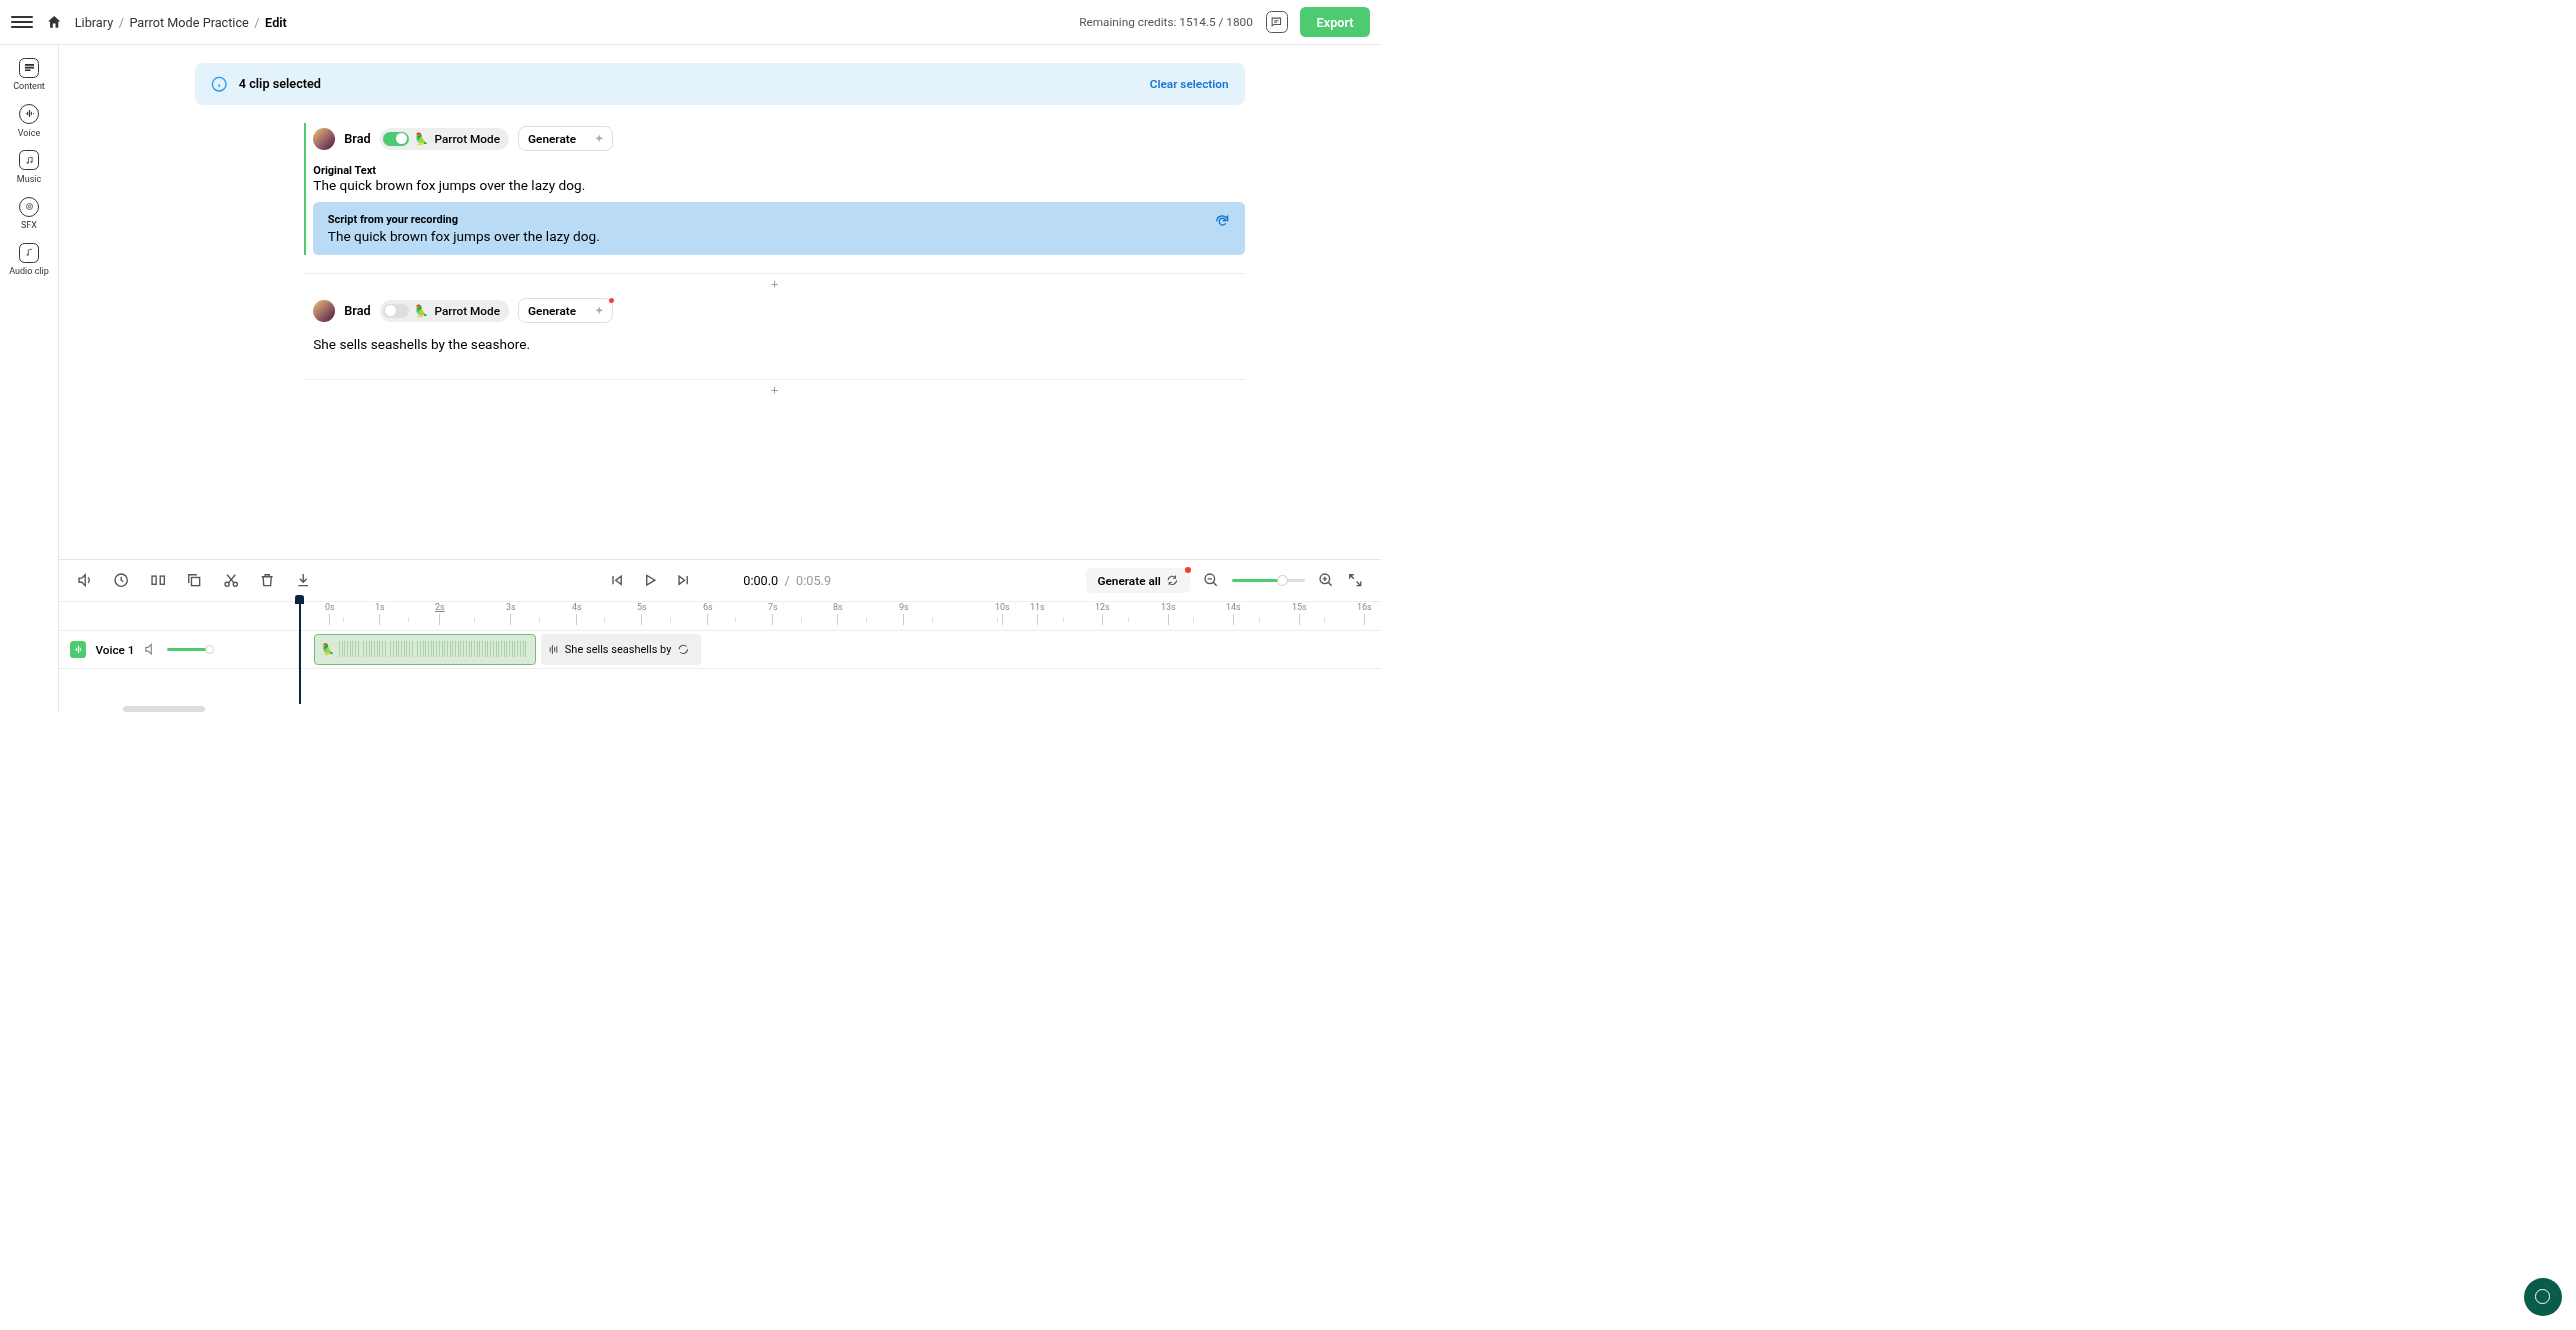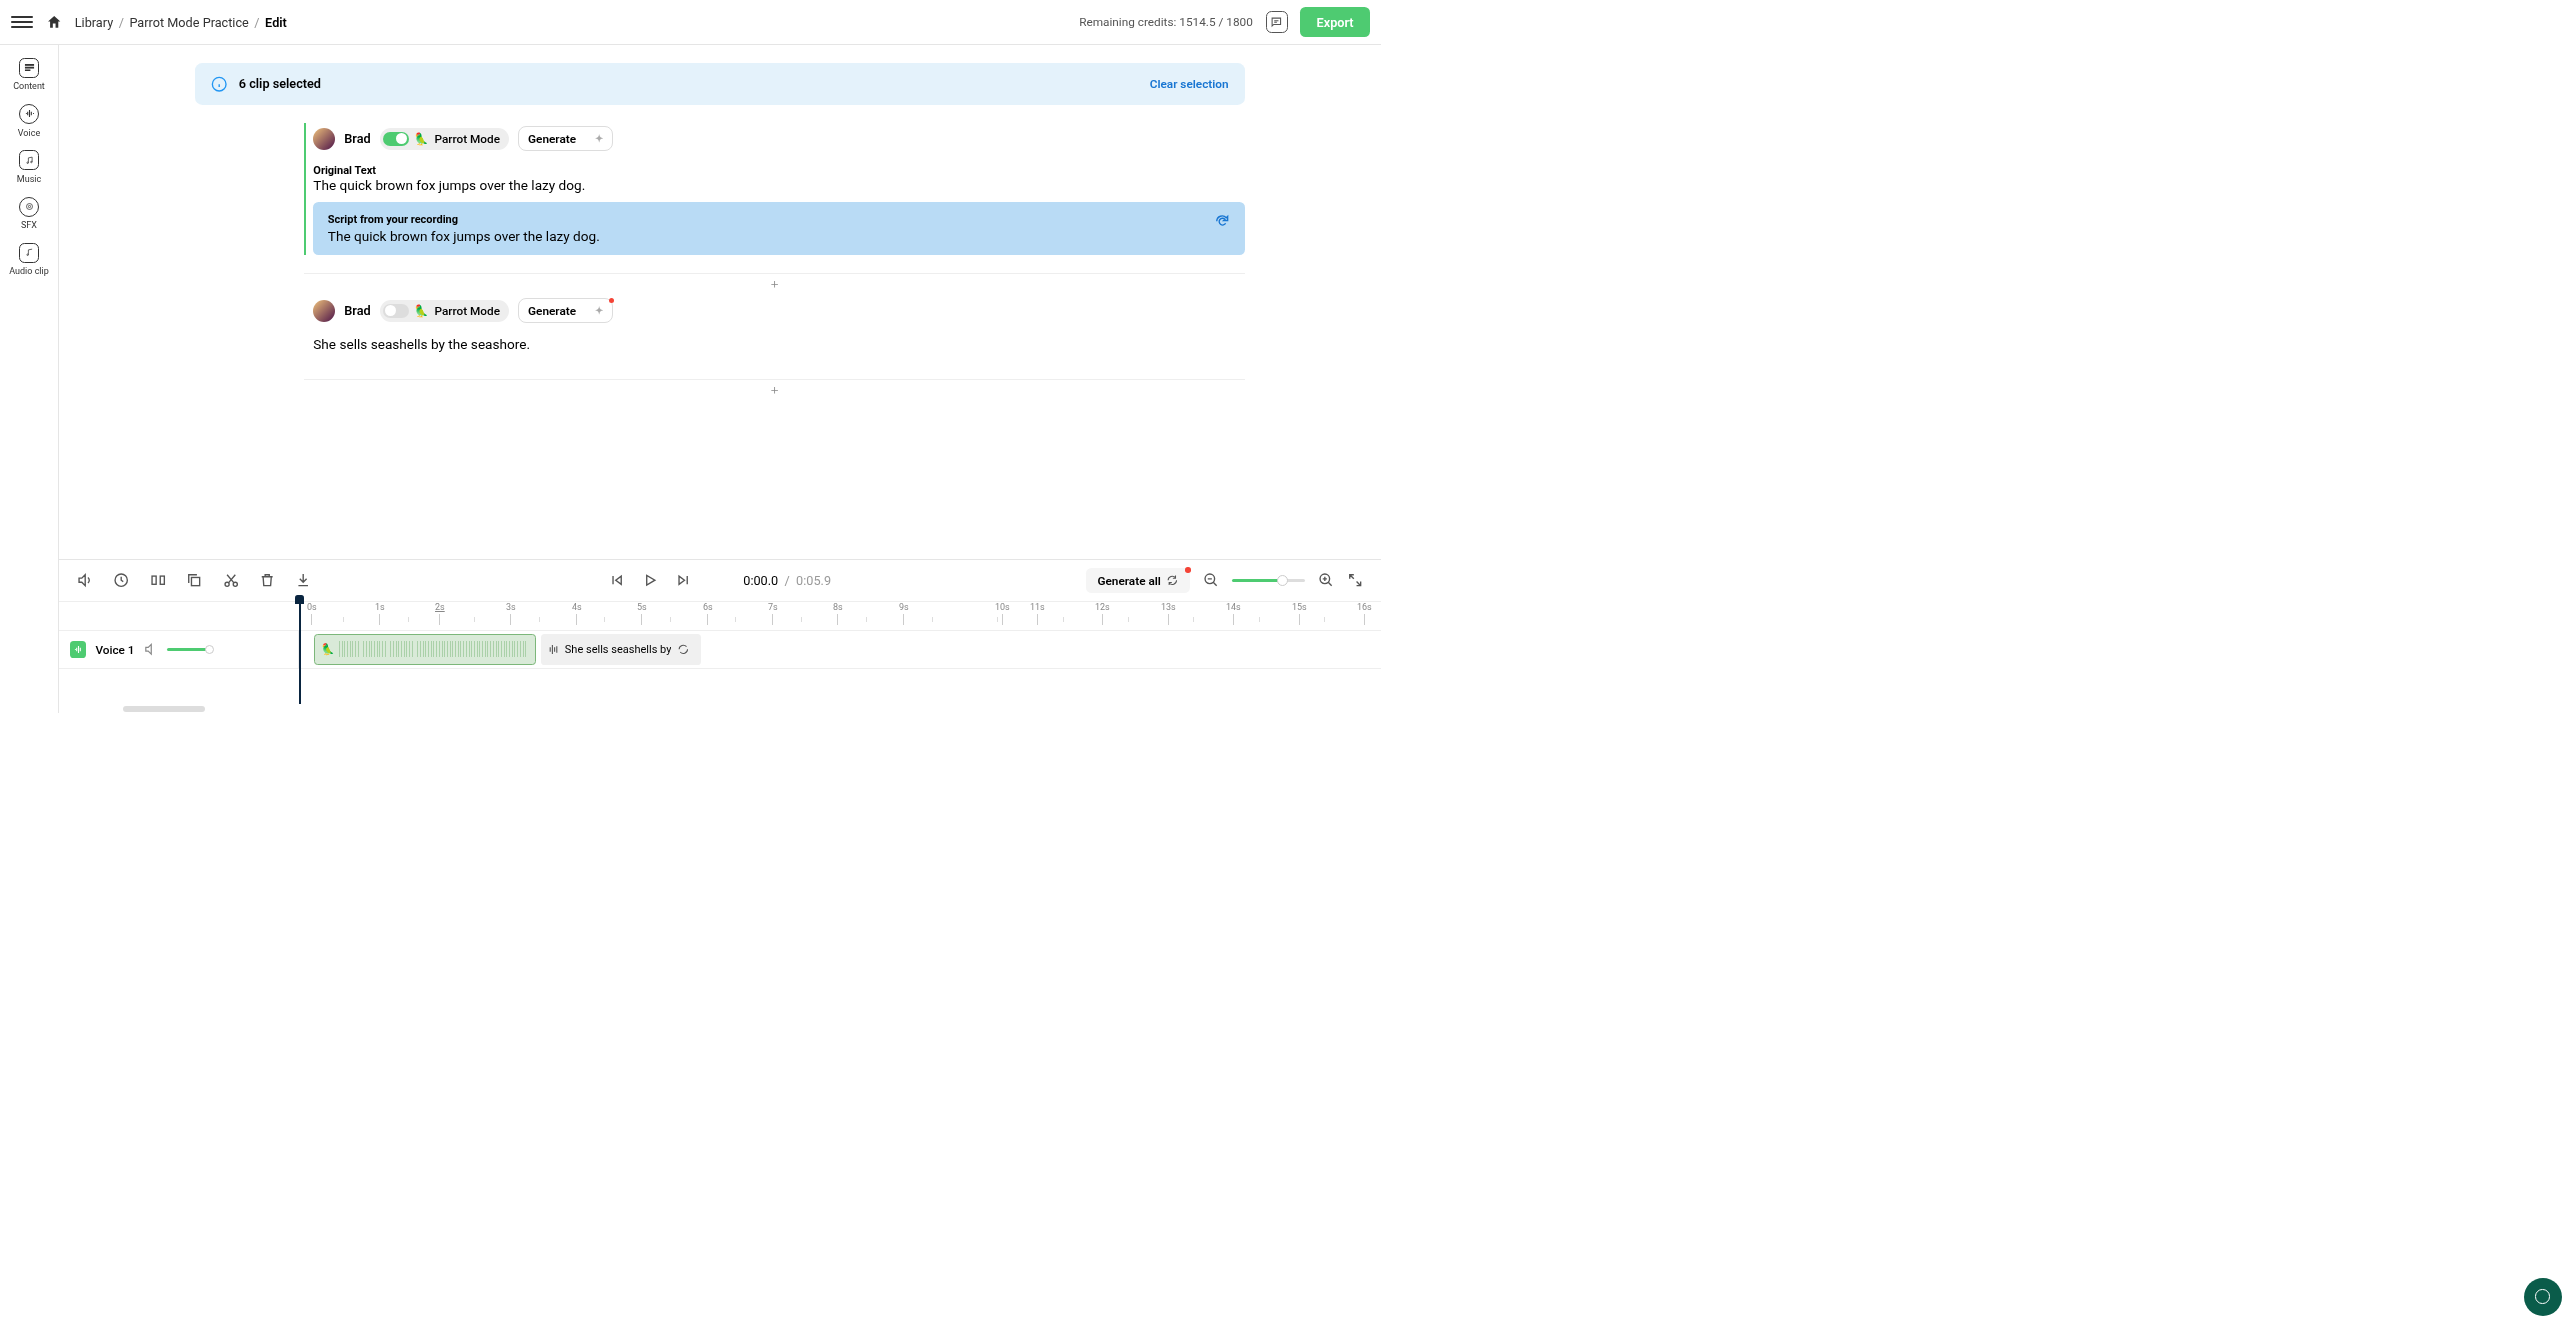--- a/index.html
+++ b/index.html
@@ -189,21 +189,21 @@
     </div>
   </div>
 
   <div class="main">
     <div class="content">
       <div class="info-bar">
         <svg class="info-icon" viewBox="0 0 24 24" fill="none" stroke="currentColor" stroke-width="2">
             <circle cx="12" cy="12" r="10"></circle>
             <path d="M12 8v.01M12 12v4"></path>
           </svg>
-        <span class="info-text">6 clip selected</span>
+        <span class="info-text">4 clip selected</span>
         <span class="clear-link">Clear selection</span>
       </div>
 
       <div class="clip-block selected">
         <div class="clip-head">
           <div class="avatar"></div>
           <span class="speaker">Brad</span>
           <div class="parrot-pill">
             <div class="toggle on">
                 <div class="knob"></div>
@@ -326,21 +326,21 @@
               <path d="M7 10h6M10 7v6M20 20l-5-5"></path>
             </svg>
           <svg class="zoom-icon" viewBox="0 0 24 24" fill="none" stroke="currentColor" stroke-width="2">
               <path d="M4 4l6 6M4 10V4h6M20 20l-6-6M20 14v6h-6"></path>
             </svg>
         </div>
       </div>
 
       <div class="timeline-ruler">
         <div class="ruler-inner" id="ruler">
-            <div class="tick major" style="left: 8px;"><span>0s</span><div class="mark"></div></div>
+            <div class="tick major" style="left: 26px;"><span>0s</span><div class="mark"></div></div>
             <div class="subtick" style="left: 44px;"></div>
             <div class="tick major" style="left: 76px;"><span>1s</span><div class="mark"></div></div>
             <div class="subtick" style="left: 109px;"></div>
             <div class="tick major" style="left: 136px; text-decoration: underline;"><span>2s</span><div class="mark"></div></div>
             <div class="subtick" style="left: 175px;"></div>
             <div class="tick major" style="left: 207px;"><span>3s</span><div class="mark"></div></div>
             <div class="subtick" style="left: 240px;"></div>
             <div class="tick major" style="left: 273px;"><span>4s</span><div class="mark"></div></div>
             <div class="subtick" style="left: 305px;"></div>
             <div class="tick major" style="left: 338px;"><span>5s</span><div class="mark"></div></div>

